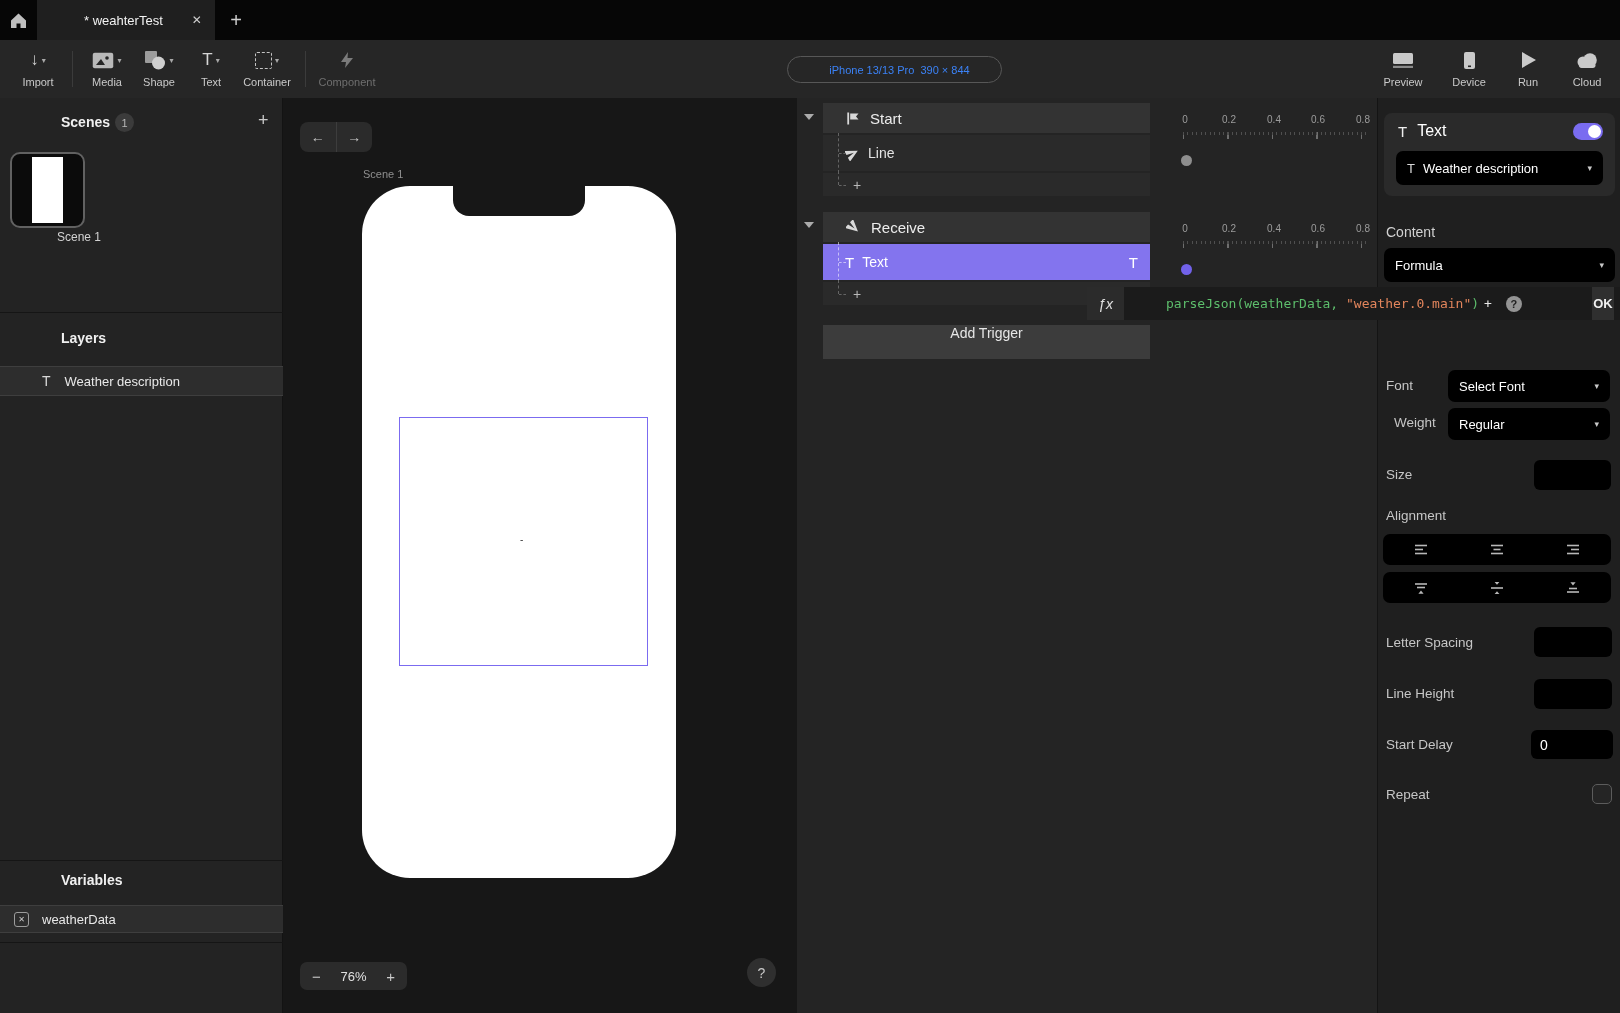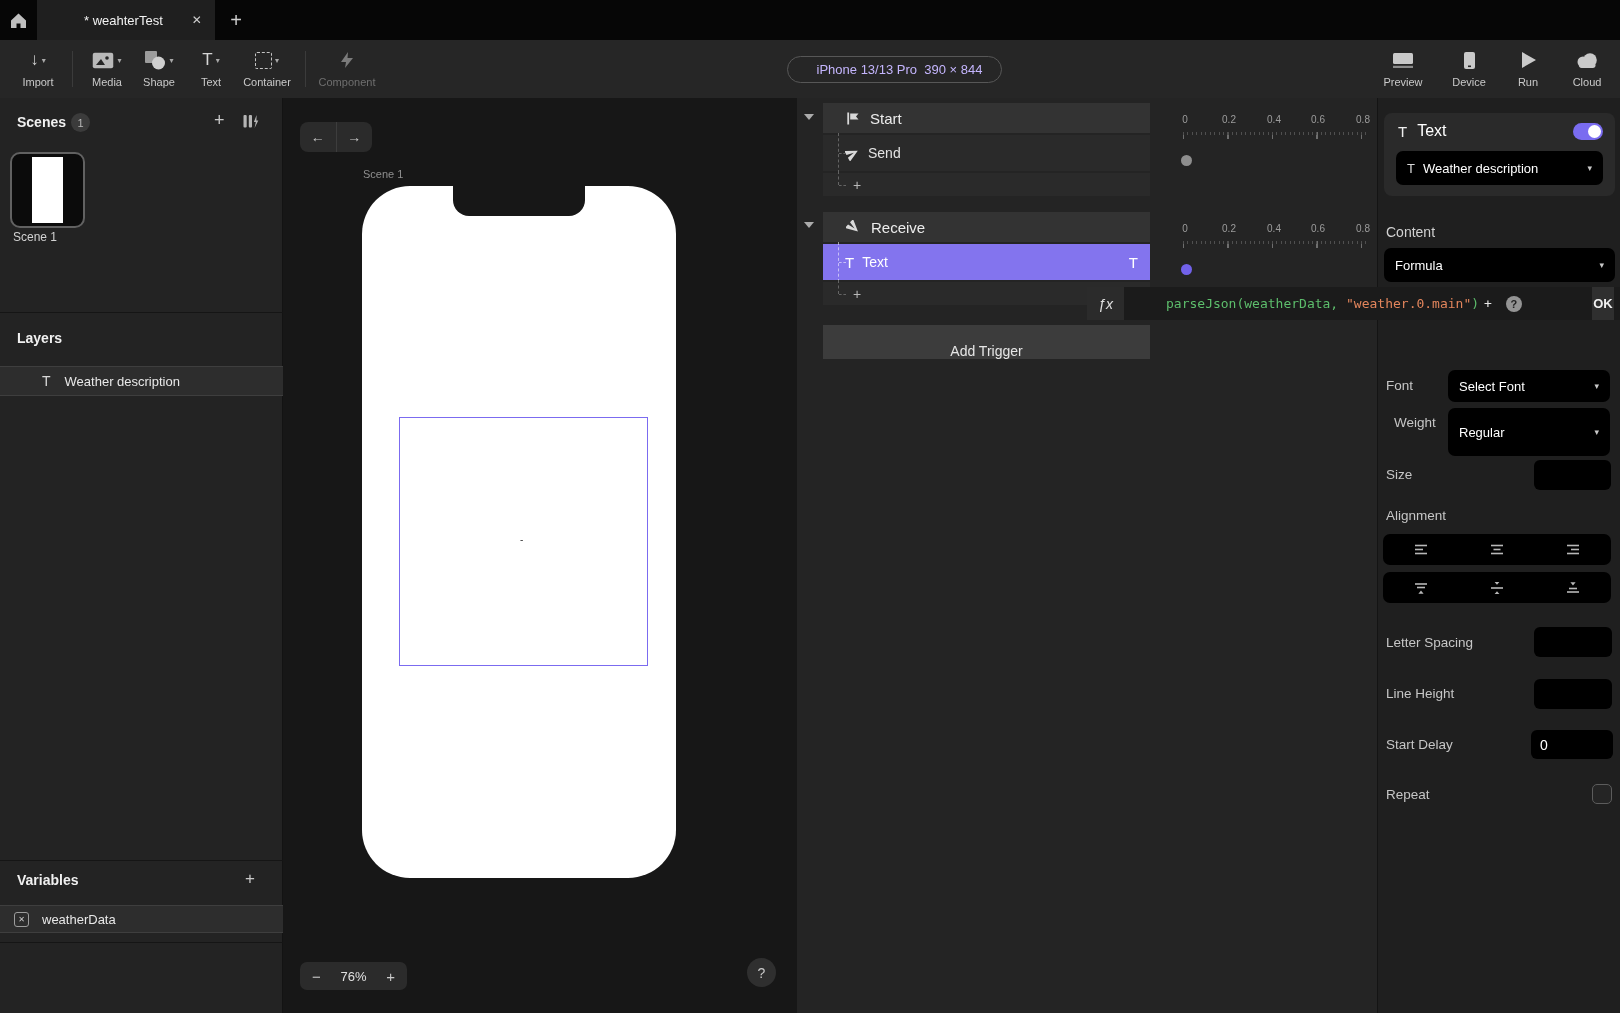--- a/index.html
+++ b/index.html
@@ -1,19 +1,19 @@
 <!DOCTYPE html>
 <html><head>
 <meta charset="utf-8">
 <style>
   * { margin:0; padding:0; box-sizing:border-box; }
   html,body { width:1620px; height:1013px; }
   body { background:#1a1a1a; font-family:"Liberation Sans", sans-serif; color:#ddd; overflow:hidden; }
   .app { position:relative; width:1620px; height:1013px; background:#1a1a1a; }
-  .abs { position:absolute; }
+  .abs { position:absolute;margin-left:44px; }
 
   
   .tabbar { position:absolute; left:0; top:0; width:1620px; height:40px; background:#060606; display:flex; align-items:stretch; }
   .home-btn { width:37px; display:flex; align-items:center; justify-content:center; cursor:pointer; }
   .tab { width:178px; background:#1f1f1f; display:flex; align-items:center; gap:25px; padding:0 10px 0 22px; }
   .tab-title { font-size:13px; color:#f2f2f2; flex:1; text-align:center; white-space:pre; }
   .tab-close { font-size:12px; color:#cfcfcf; cursor:pointer; padding:2px 4px; }
   .newtab { width:42px; display:flex; align-items:center; justify-content:center; font-size:20px; color:#cfcfcf; cursor:pointer; }
 
   
@@ -22,21 +22,21 @@
   .tool { width:52px; display:flex; flex-direction:column; align-items:center; cursor:pointer; }
   .tool-iconrow { height:26px; display:flex; align-items:center; gap:3px; }
   .tool-label { font-size:11px; color:#c9c9c9; margin-top:3px; }
   .tool.disabled .tool-label { color:#6f6f6f; }
   .caret { font-size:8px; color:#a8a8a8; }
   .vsep { width:1px; height:36px; background:#3b3b3b; margin:4px 8px 0 8px; }
   .import-glyph { font-size:17px; color:#d2d2d2; font-weight:bold; }
   .texttool-glyph { font-size:17px; color:#d5d5d5; }
   .container-glyph { width:17px; height:17px; border:1.5px dashed #c4c4c4; border-radius:2px; }
   .device-pill { position:absolute; left:787px; top:16px; width:215px; height:27px; border:1px solid #575757; border-radius:14px; display:flex; align-items:center; justify-content:center; cursor:pointer; }
-  .device-pill span { font-size:13px; color:#c4b5fd; white-space:pre;padding-left:10px; }
+  .device-pill span { font-size:11px; color:#3b82f6; white-space:pre;padding-left:10px; }
   .tools-right { position:absolute; left:1378px; top:7px; display:flex; gap:16px; }
   .tool-r { width:50px; display:flex; flex-direction:column; align-items:center; cursor:pointer; }
 
   
   .sidebar { position:absolute; left:0; top:98px; width:283px; height:915px; background:#232323; border-right:1px solid #131313; }
   .sec-title { font-size:14px; font-weight:bold; color:#f0f0f0; }
   .badge { width:19px; height:19px; border-radius:50%; background:#3b3b3b; color:#b9b9b9; font-size:11px; display:flex; align-items:center; justify-content:center; }
   .icon-btn { color:#c9c9c9; cursor:pointer; }
   .thumb { position:absolute; left:10px; top:54px; width:75px; height:76px; background:#0b0b0b; border:2px solid #616161; border-radius:10px; display:flex; align-items:center; justify-content:center; cursor:pointer; }
   .thumb-screen { width:31px; height:66px; background:#ffffff; }
@@ -73,21 +73,21 @@
   .row-child.selected { background:#8374ee; }
   .row-child.selected .rc-label, .row-child.selected .t-glyph { color:#ffffff; }
   .tree { width:22px; height:100%; position:relative; flex:0 0 22px; }
   .tree::before { content:''; position:absolute; left:15px; top:-2px; bottom:-2px; border-left:1px dashed #646464; }
   .tree::after { content:''; position:absolute; left:16px; top:50%; width:7px; border-top:1px dashed #646464; }
   .tree.last::before { bottom:auto; height:calc(50% + 2px); }
   .tree.onsel::before { border-left-color:rgba(255,255,255,0.55); }
   .tree.onsel::after { border-top-color:rgba(255,255,255,0.55); }
   .t-badge { margin-left:auto; margin-right:12px; font-size:15px; color:#fff; font-weight:500; }
   .group-gap { height:16px; }
-  .add-trigger { position:absolute; left:26px; top:227px; width:327px; height:34px; background:#3c3c3c; display:flex; align-items:flex-end; justify-content:center; font-size:14px; color:#e6e6e6; cursor:pointer; }
+  .add-trigger { position:absolute; left:26px; top:227px; width:327px; height:34px; background:#3c3c3c; display:flex; align-items:flex-start; justify-content:center; font-size:14px; color:#e6e6e6; cursor:pointer; }
   .ruler-labels { position:absolute; left:388px; width:200px; height:12px; }
   .ruler-labels span { position:absolute; transform:translateX(-50%); font-size:10px; color:#9c9c9c; }
   .ruler-labels span:nth-child(1){left:0;} .ruler-labels span:nth-child(2){left:44px;}
   .ruler-labels span:nth-child(3){left:89px;} .ruler-labels span:nth-child(4){left:133px;}
   .ruler-labels span:nth-child(5){left:178px;}
   .ticks { position:absolute; left:386px; width:183px; height:7px; }
   .ticks::before { content:''; position:absolute; left:0; top:0; width:100%; height:7px;
     background:repeating-linear-gradient(to right,#6e6e6e 0 1px,transparent 1px 44.5px); }
   .ticks::after { content:''; position:absolute; left:0; top:0; width:100%; height:3px;
     background:repeating-linear-gradient(to right,#4f4f4f 0 1px,transparent 1px 4.45px); }
@@ -316,21 +316,21 @@
           <line x1="2.2" y1="1.5" x2="2.2" y2="13.5" stroke="#d9d9d9" stroke-width="1.8"></line>
           <path d="M4.2 2.5 H12.5 L10 5.5 L12.5 8.5 H4.2 Z" fill="#d9d9d9"></path>
         </svg>
         <span class="rh-label">Start</span>
       </div>
       <div class="row-child">
         <div class="tree"></div>
         <svg width="15" height="15" viewBox="0 0 15 15">
           <path d="M1.5 13.5 L13.5 7.5 L1.5 1.5 L1.5 6 L9 7.5 L1.5 9 Z" fill="#d9d9d9" transform="rotate(-28 7.5 7.5)"></path>
         </svg>
-        <span class="rc-label">Send</span>
+        <span class="rc-label">Line</span>
       </div>
       <div class="row-plus">
         <div class="tree last"></div>
         <span class="plus-glyph">+</span>
       </div>
 
       <div class="group-gap"></div>
 
       <div class="row-header">
         <svg width="15" height="15" viewBox="0 0 15 15">
@@ -409,21 +409,21 @@
       <span class="caret">▾</span>
     </div>
 
     <span class="plabel" style="left:8px; top:280px;">Font</span>
     <div class="dd" style="position:absolute; left:70px; top:272px; width:162px; height:32px;">
       <span class="dd-label">Select Font</span>
       <span class="caret">▾</span>
     </div>
 
     <span class="plabel" style="left:16px; top:317px;">Weight</span>
-    <div class="dd" style="position:absolute; left:70px; top:310px; width:162px; height:48px;">
+    <div class="dd" style="position:absolute; left:70px; top:310px; width:162px; height:32px;">
       <span class="dd-label">Regular</span>
       <span class="caret">▾</span>
     </div>
 
     <span class="plabel" style="left:8px; top:369px;">Size</span>
     <div class="pinput" style="left:156px; top:362px; width:77px; height:30px;"></div>
 
     <span class="plabel" style="left:8px; top:410px;">Alignment</span>
     <div class="align-row" style="top:436px;">
       <div class="align-cell">

